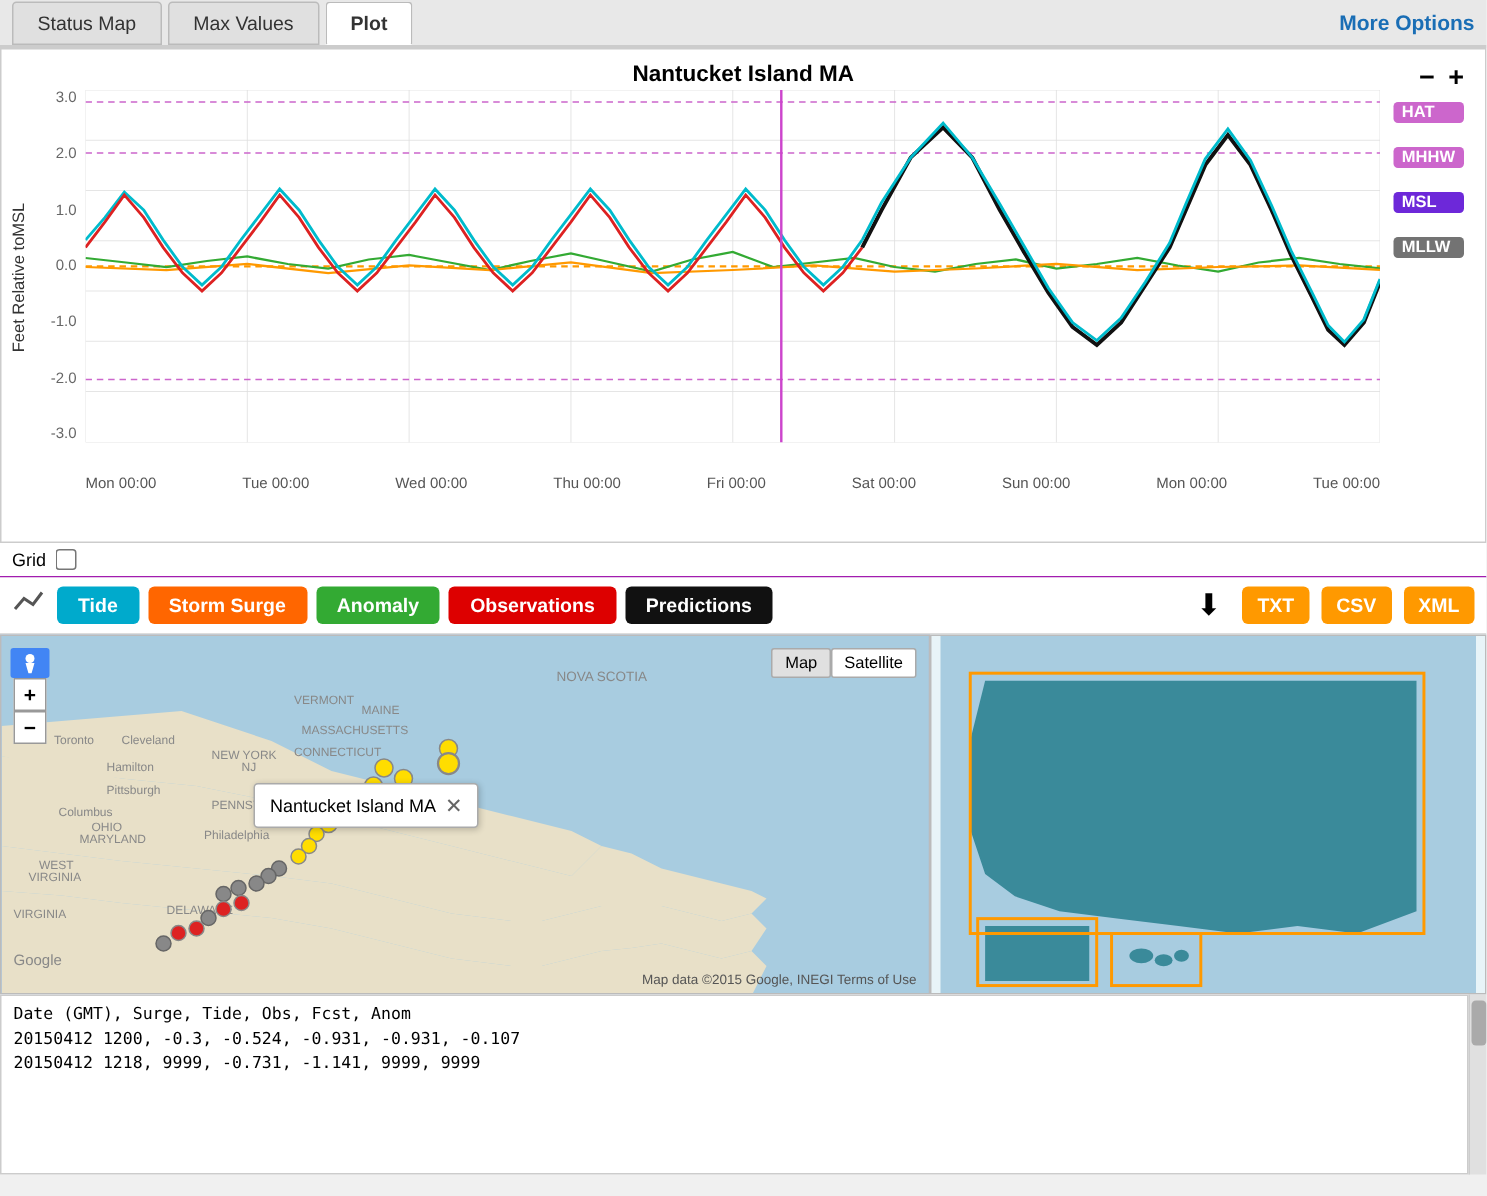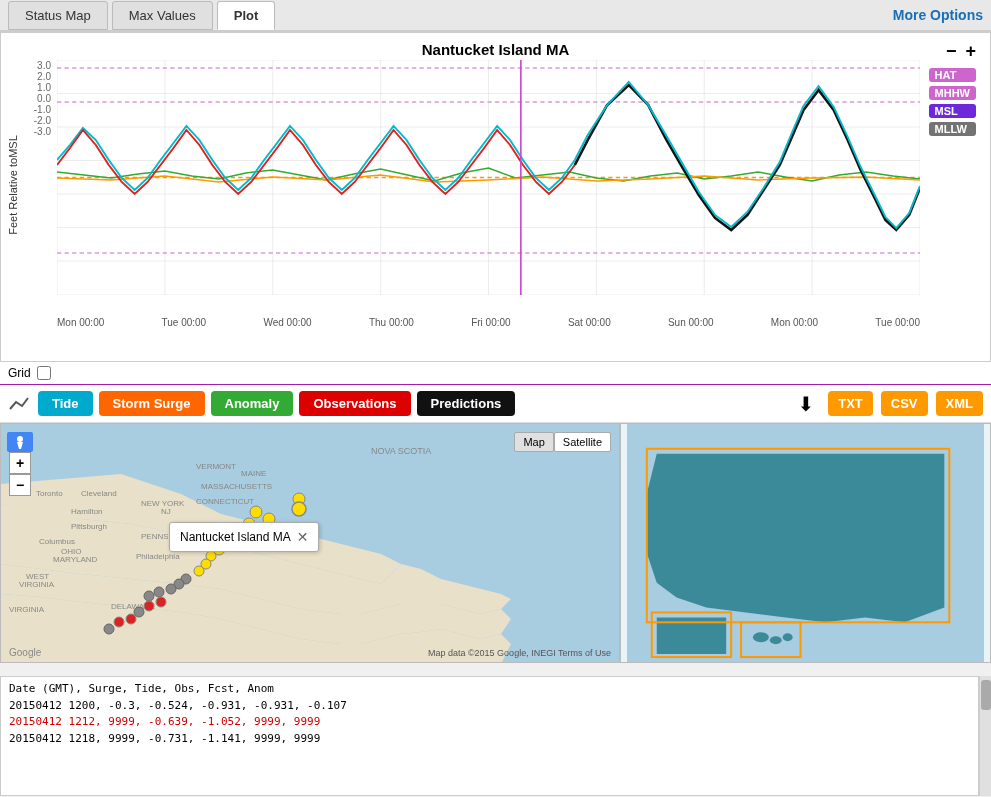--- a/index.html
+++ b/index.html
@@ -22,41 +22,41 @@
     .chart-area {
       background: #fff; border: 1px solid #ccc; margin: 0;
       position: relative; height: 330px; padding: 8px 8px 4px 8px;
     }
     .chart-title { text-align: center; font-weight: bold; font-size: 15px; margin-bottom: 2px; }
     .chart-zoom-btns { position: absolute; top: 8px; right: 12px; font-size: 18px; font-weight: bold; cursor: pointer; }
     .chart-zoom-btns span { margin: 0 2px; }
 
     .chart-legend {
       position: absolute; right: 14px; top: 35px;
-      display: flex; flex-direction: column; gap: 4px; padding-left: 22px;
+      display: flex; flex-direction: column; gap: 16px; padding-left: 22px;
     }
     .legend-item {
       padding: 1px 6px; border-radius: 3px; font-size: 11px; font-weight: bold; color: #fff;
     }
     .y-axis-label {
       position: absolute; left: -46px; top: 50%; transform: translateY(-50%) rotate(-90deg);
       font-size: 11px; white-space: nowrap; color: #333;
     }
 
     
     .grid-row {
       display: flex; align-items: center; padding: 4px 8px; background: #fff;
       border-bottom: 1px solid #a21caf;
     }
     .grid-label { margin-right: 6px; font-size: 12px; }
     .grid-checkbox { width: 14px; height: 14px; }
 
     
     .legend-row {
-      display: flex; align-items: center; padding: 6px 8px; background: #fff;
+      display: flex; padding: 6px 8px; background: #fff;
       border-bottom: 1px solid #ddd; gap: 6px;
     }
     .legend-btn {
       padding: 5px 14px; border-radius: 4px; font-weight: bold; font-size: 13px;
       color: #fff; border: none; cursor: pointer;
     }
     .export-btn {
       padding: 5px 10px; border-radius: 4px; font-weight: bold; font-size: 13px;
       color: #fff; border: none; cursor: pointer; margin-left: 2px;
     }
@@ -90,21 +90,21 @@
     }
     .map-popup-close { cursor: pointer; color: #666; font-size: 14px; }
 
     .map-controls {
       position: absolute; top: 8px; right: 8px;
       display: flex; gap: 0;
     }
     .map-btn { padding: 3px 8px; background: #fff; border: 1px solid #aaa; cursor: pointer; font-size: 11px; border-radius: 2px; }
     .map-btn.active { background: #e0e0e0; }
 
-    .google-logo { position: absolute; bottom: 4px; left: 8px; font-size: 10px; color: #888; }
+    .google-logo { position: absolute; bottom: 16px; left: 8px; font-size: 10px; color: #888; }
     .map-data-credit { position: absolute; bottom: 4px; right: 8px; font-size: 9px; color: #555; }
 
     .bottom-wrapper { display: flex; flex-direction: column; }
     .maps-row { display: flex; height: 240px; }
 
     
   </style>
 </head>
 <body>
 
@@ -125,21 +125,21 @@
   <div class="chart-legend">
     <div class="legend-item" style="background:#cc66cc;">HAT</div>
     <div class="legend-item" style="background:#cc66cc;">MHHW</div>
     <div class="legend-item" style="background:#6d28d9;">MSL</div>
     <div class="legend-item" style="background:#737373;">MLLW</div>
   </div>
 
   <div style="position:relative; margin-left:0; margin-top:0; height:250px;">
     <div class="y-axis-label">Feet Relative toMSL</div>
 
-    <div style="position:absolute;left:0;top:0;width:46px;height:235px;display:flex;flex-direction:column;justify-content:flex-start;align-items:flex-end;padding-right:4px;font-size:10px;color:#666;">
+    <div style="position:absolute;left:0;top:0;width:46px;height:235px;display:flex;flex-direction:column;justify-content:space-between;align-items:flex-end;padding-right:4px;font-size:10px;color:#666;">
       <span>3.0</span>
       <span>2.0</span>
       <span>1.0</span>
       <span>0.0</span>
       <span>-1.0</span>
       <span>-2.0</span>
       <span>-3.0</span>
     </div>
 
     <svg style="position:absolute;left:48px;top:0;width:calc(100% - 110px);height:235px;" viewBox="0 0 800 235" preserveAspectRatio="none">
@@ -321,24 +321,23 @@
         <rect x="115" y="200" width="60" height="35" fill="none" stroke="#ff9900" stroke-width="2"></rect>
         <ellipse cx="135" cy="215" rx="8" ry="5" fill="#3a8a9a"></ellipse>
         <ellipse cx="150" cy="218" rx="6" ry="4" fill="#3a8a9a"></ellipse>
         <ellipse cx="162" cy="215" rx="5" ry="4" fill="#3a8a9a"></ellipse>
 
         <rect x="20" y="25" width="305" height="175" fill="none" stroke="#ff9900" stroke-width="2"></rect>
       </svg>
     </div>
   </div>
 
-  <div style="position:relative;display:flex;margin-top:13px;">
+  <div style="position:relative;display:flex;">
     <div class="data-text-area" style="width:979px;">
       <div class="data-line">Date (GMT), Surge, Tide, Obs, Fcst, Anom</div>
       <div class="data-line">20150412 1200, -0.3, -0.524, -0.931, -0.931, -0.107</div>
-      <div class="data-line highlight">20150412 1212, 9999, -0.639, -1.052, 9999, 9999</div>
       <div class="data-line">20150412 1218, 9999, -0.731, -1.141, 9999, 9999</div>
     </div>
     <div style="width:12px;background:#e0e0e0;border-left:1px solid #ccc;position:absolute;right:0;top:0;height:100%;">
       <div style="width:10px;height:30px;background:#aaa;border-radius:3px;margin:2px auto;margin-top:4px;"></div>
     </div>
   </div>
 </div>
 
 </body></html>

